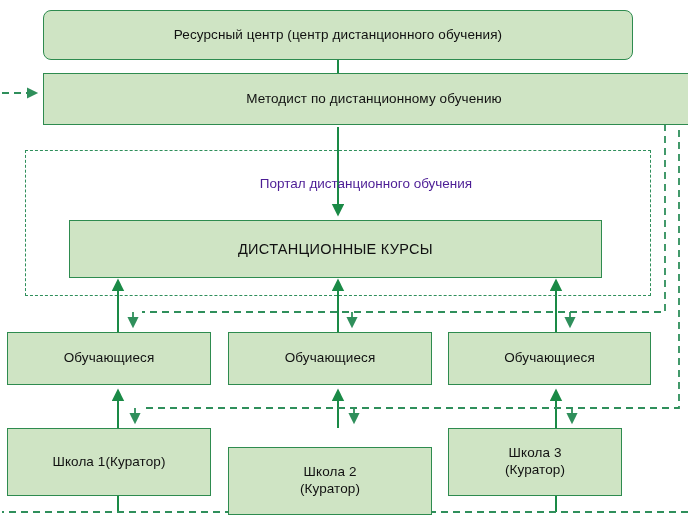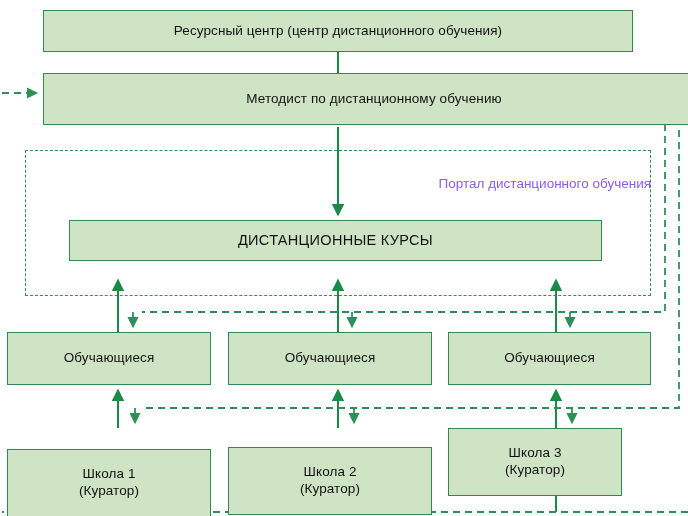--- a/index.html
+++ b/index.html
@@ -14,23 +14,24 @@
     display:flex;align-items:center;justify-content:center;
     text-align:center;
     color:#111;
     font-size:13.5px;
     line-height:1.25;
     letter-spacing:.1px;
   }
   .node.courses{font-size:14.5px;letter-spacing:.3px;}
   .portal-label{
     position:absolute;
-    text-align:right;
-    color:#8b5cf6;
+    text-align:center;
+    color:#4c1d95;
     font-size:13.5px;
+    margin-left:28px;
   }
   .portal-frame{
     position:absolute;
     box-sizing:border-box;
     border:1.7px dashed #2f8f5b;
     background:transparent;
   }
 </style>
 </head>
 <body>
@@ -86,31 +87,31 @@
       <line x1="135" y1="408" x2="135" y2="422" marker-end="url(#arrowDash)"></line>
       <line x1="354" y1="408" x2="354" y2="422" marker-end="url(#arrowDash)"></line>
       <line x1="572" y1="408" x2="572" y2="422" marker-end="url(#arrowDash)"></line>
     </g>
   </svg>
 
   <div class="portal-frame" style="left:25px;top:150px;width:626px;height:146px;"></div>
 
   <div class="portal-label" style="left:25px;top:176px;width:626px;">Портал дистанционного обучения</div>
 
-  <div class="node" style="left:43px;top:10px;width:590px;height:42px;">Ресурсный центр (центр дистанционного обучения)</div>
+  <div class="node" style="left:43px;top:10px;width:590px;height:50px;border-radius:8px;">Ресурсный центр (центр дистанционного обучения)</div>
 
   <div class="node" style="left:43px;top:73px;width:662px;height:52px;">Методист по дистанционному обучению</div>
 
-  <div class="node courses" style="left:69px;top:220px;width:533px;height:41px;">ДИСТАНЦИОННЫЕ КУРСЫ</div>
+  <div class="node courses" style="left:69px;top:220px;width:533px;height:58px;">ДИСТАНЦИОННЫЕ КУРСЫ</div>
 
   <div class="node" style="left:7px;top:332px;width:204px;height:53px;">Обучающиеся</div>
   <div class="node" style="left:228px;top:332px;width:204px;height:53px;">Обучающиеся</div>
   <div class="node" style="left:448px;top:332px;width:203px;height:53px;">Обучающиеся</div>
 
-  <div class="node" style="left:7px;top:428px;width:204px;height:68px;flex-direction:column;margin-top:21px;">
+  <div class="node" style="left:7px;top:428px;width:204px;height:68px;">
     <span>Школа 1</span>
     <span>(Куратор)</span>
   </div>
   <div class="node" style="left:228px;top:447px;width:204px;height:68px;flex-direction:column;">
     <span>Школа 2</span>
     <span>(Куратор)</span>
   </div>
   <div class="node" style="left:448px;top:428px;width:174px;height:68px;flex-direction:column;">
     <span>Школа 3</span>
     <span>(Куратор)</span>

